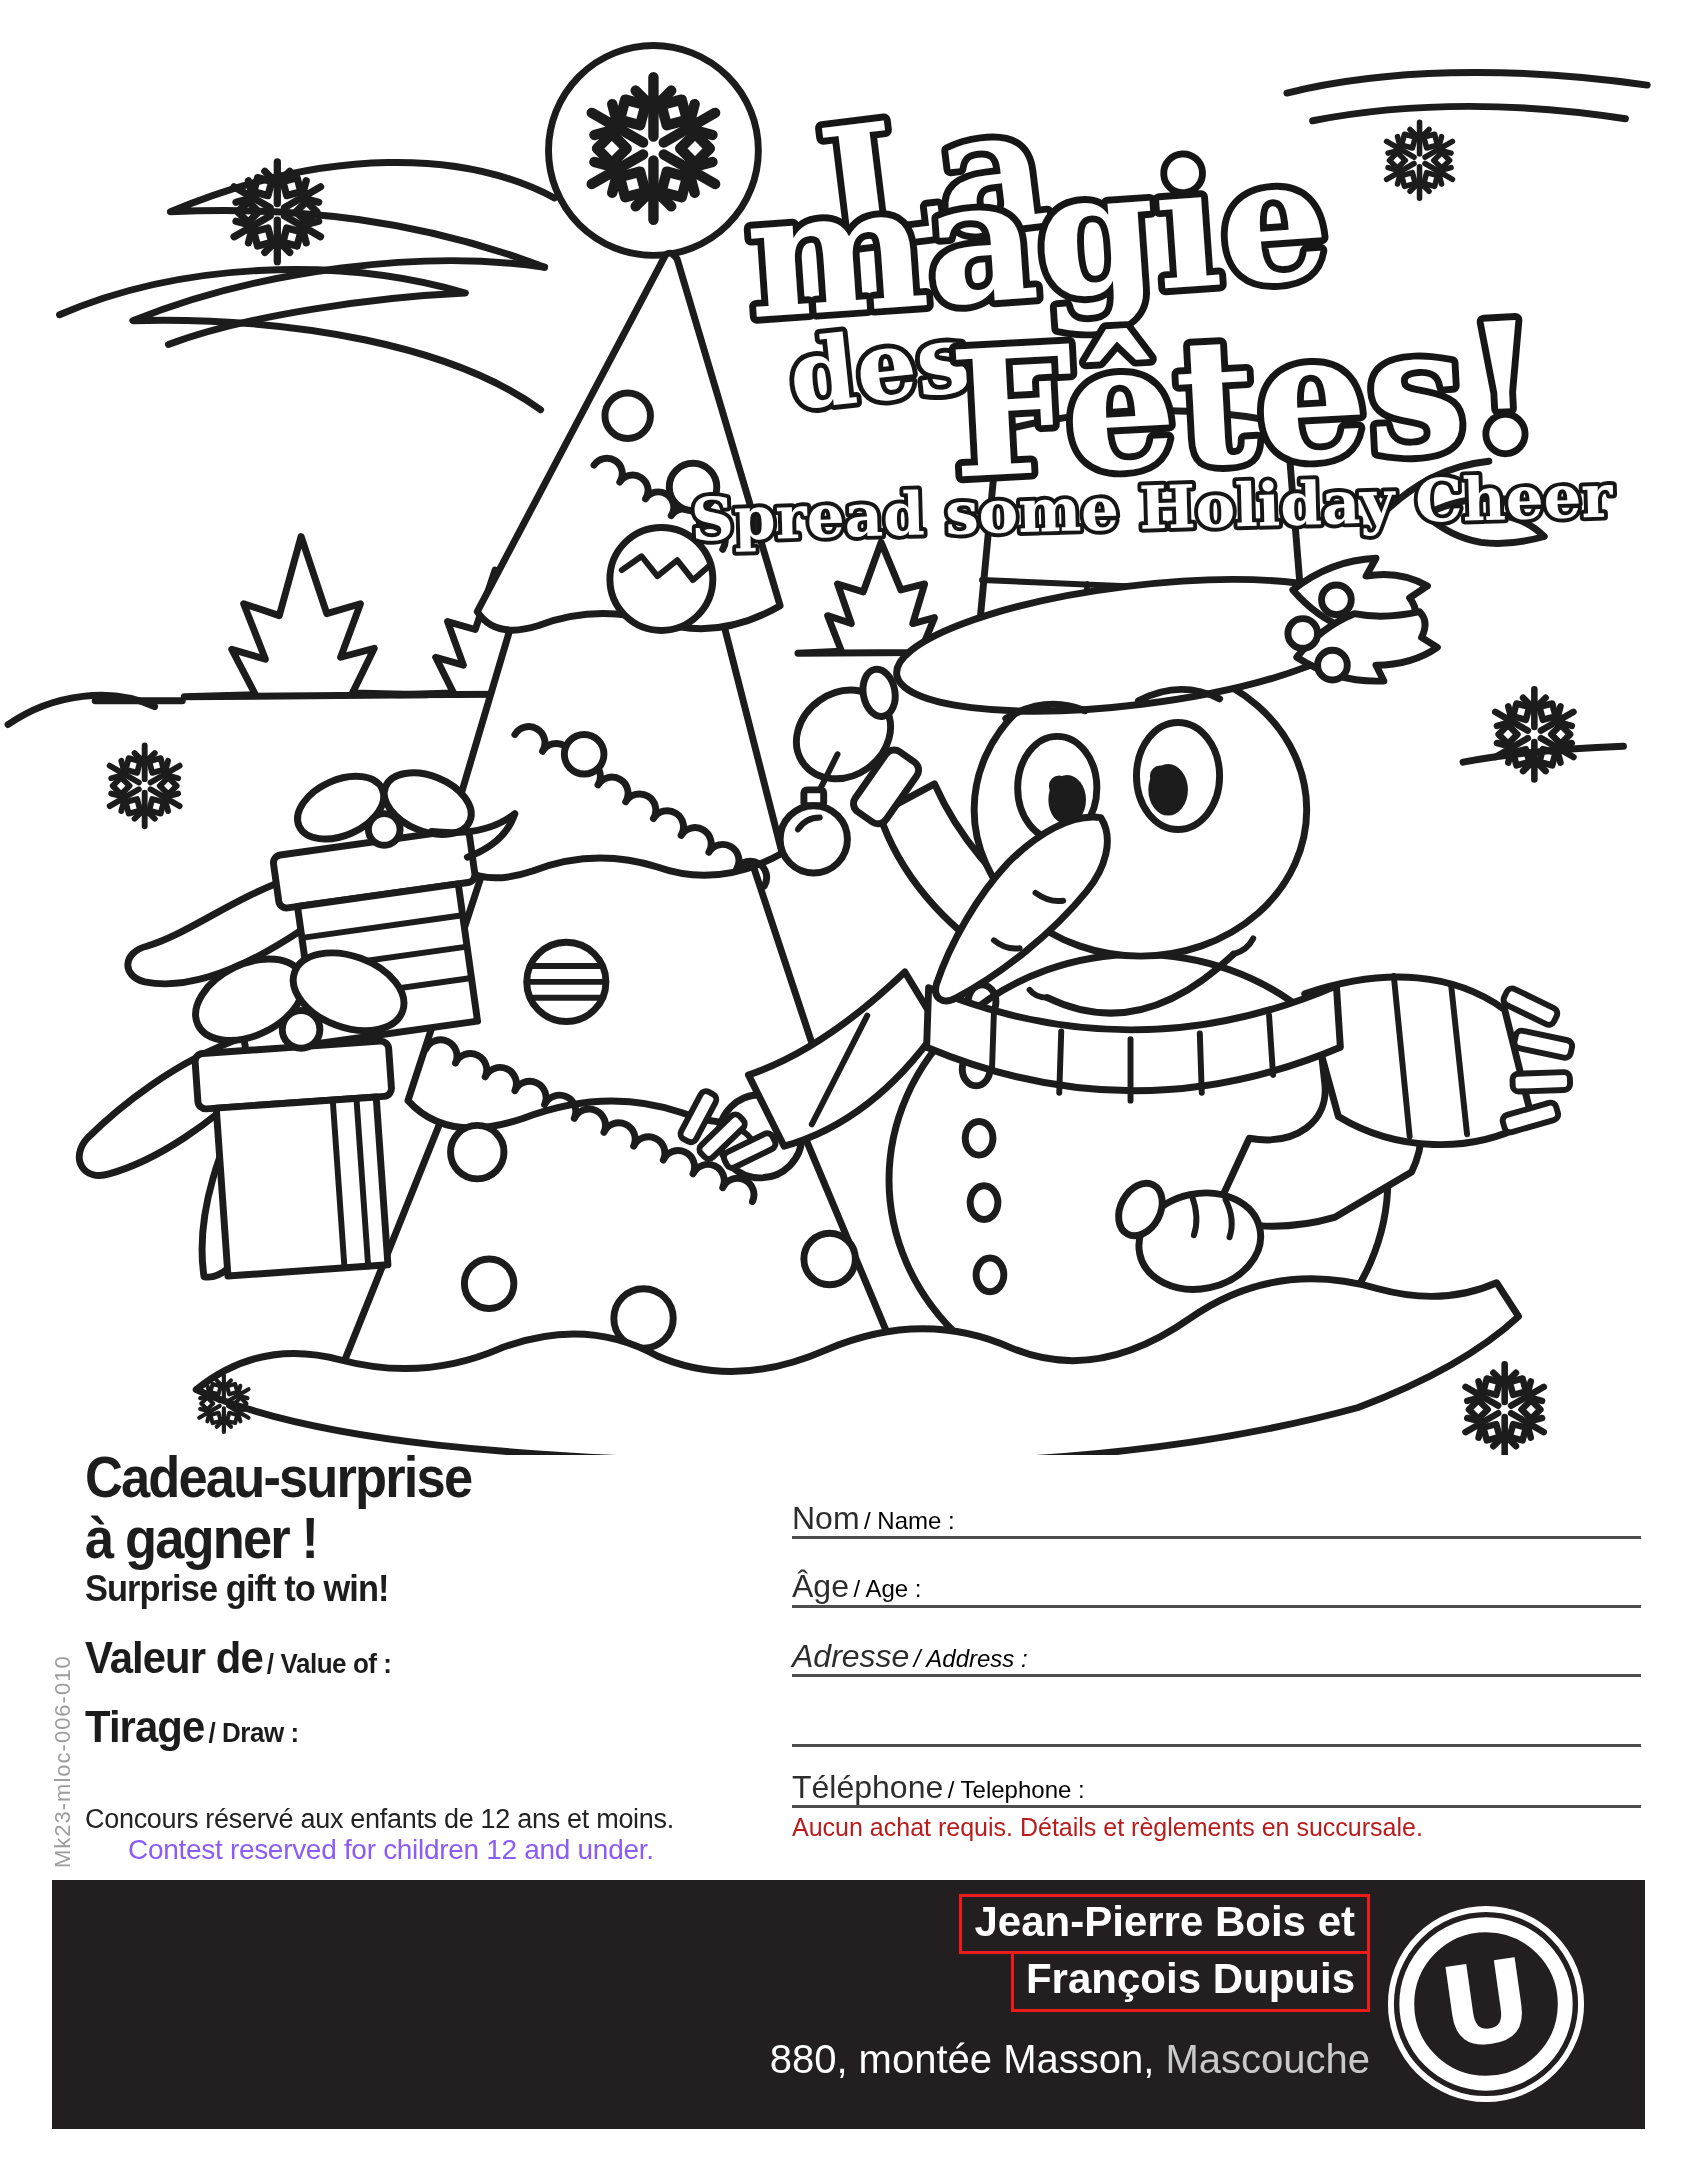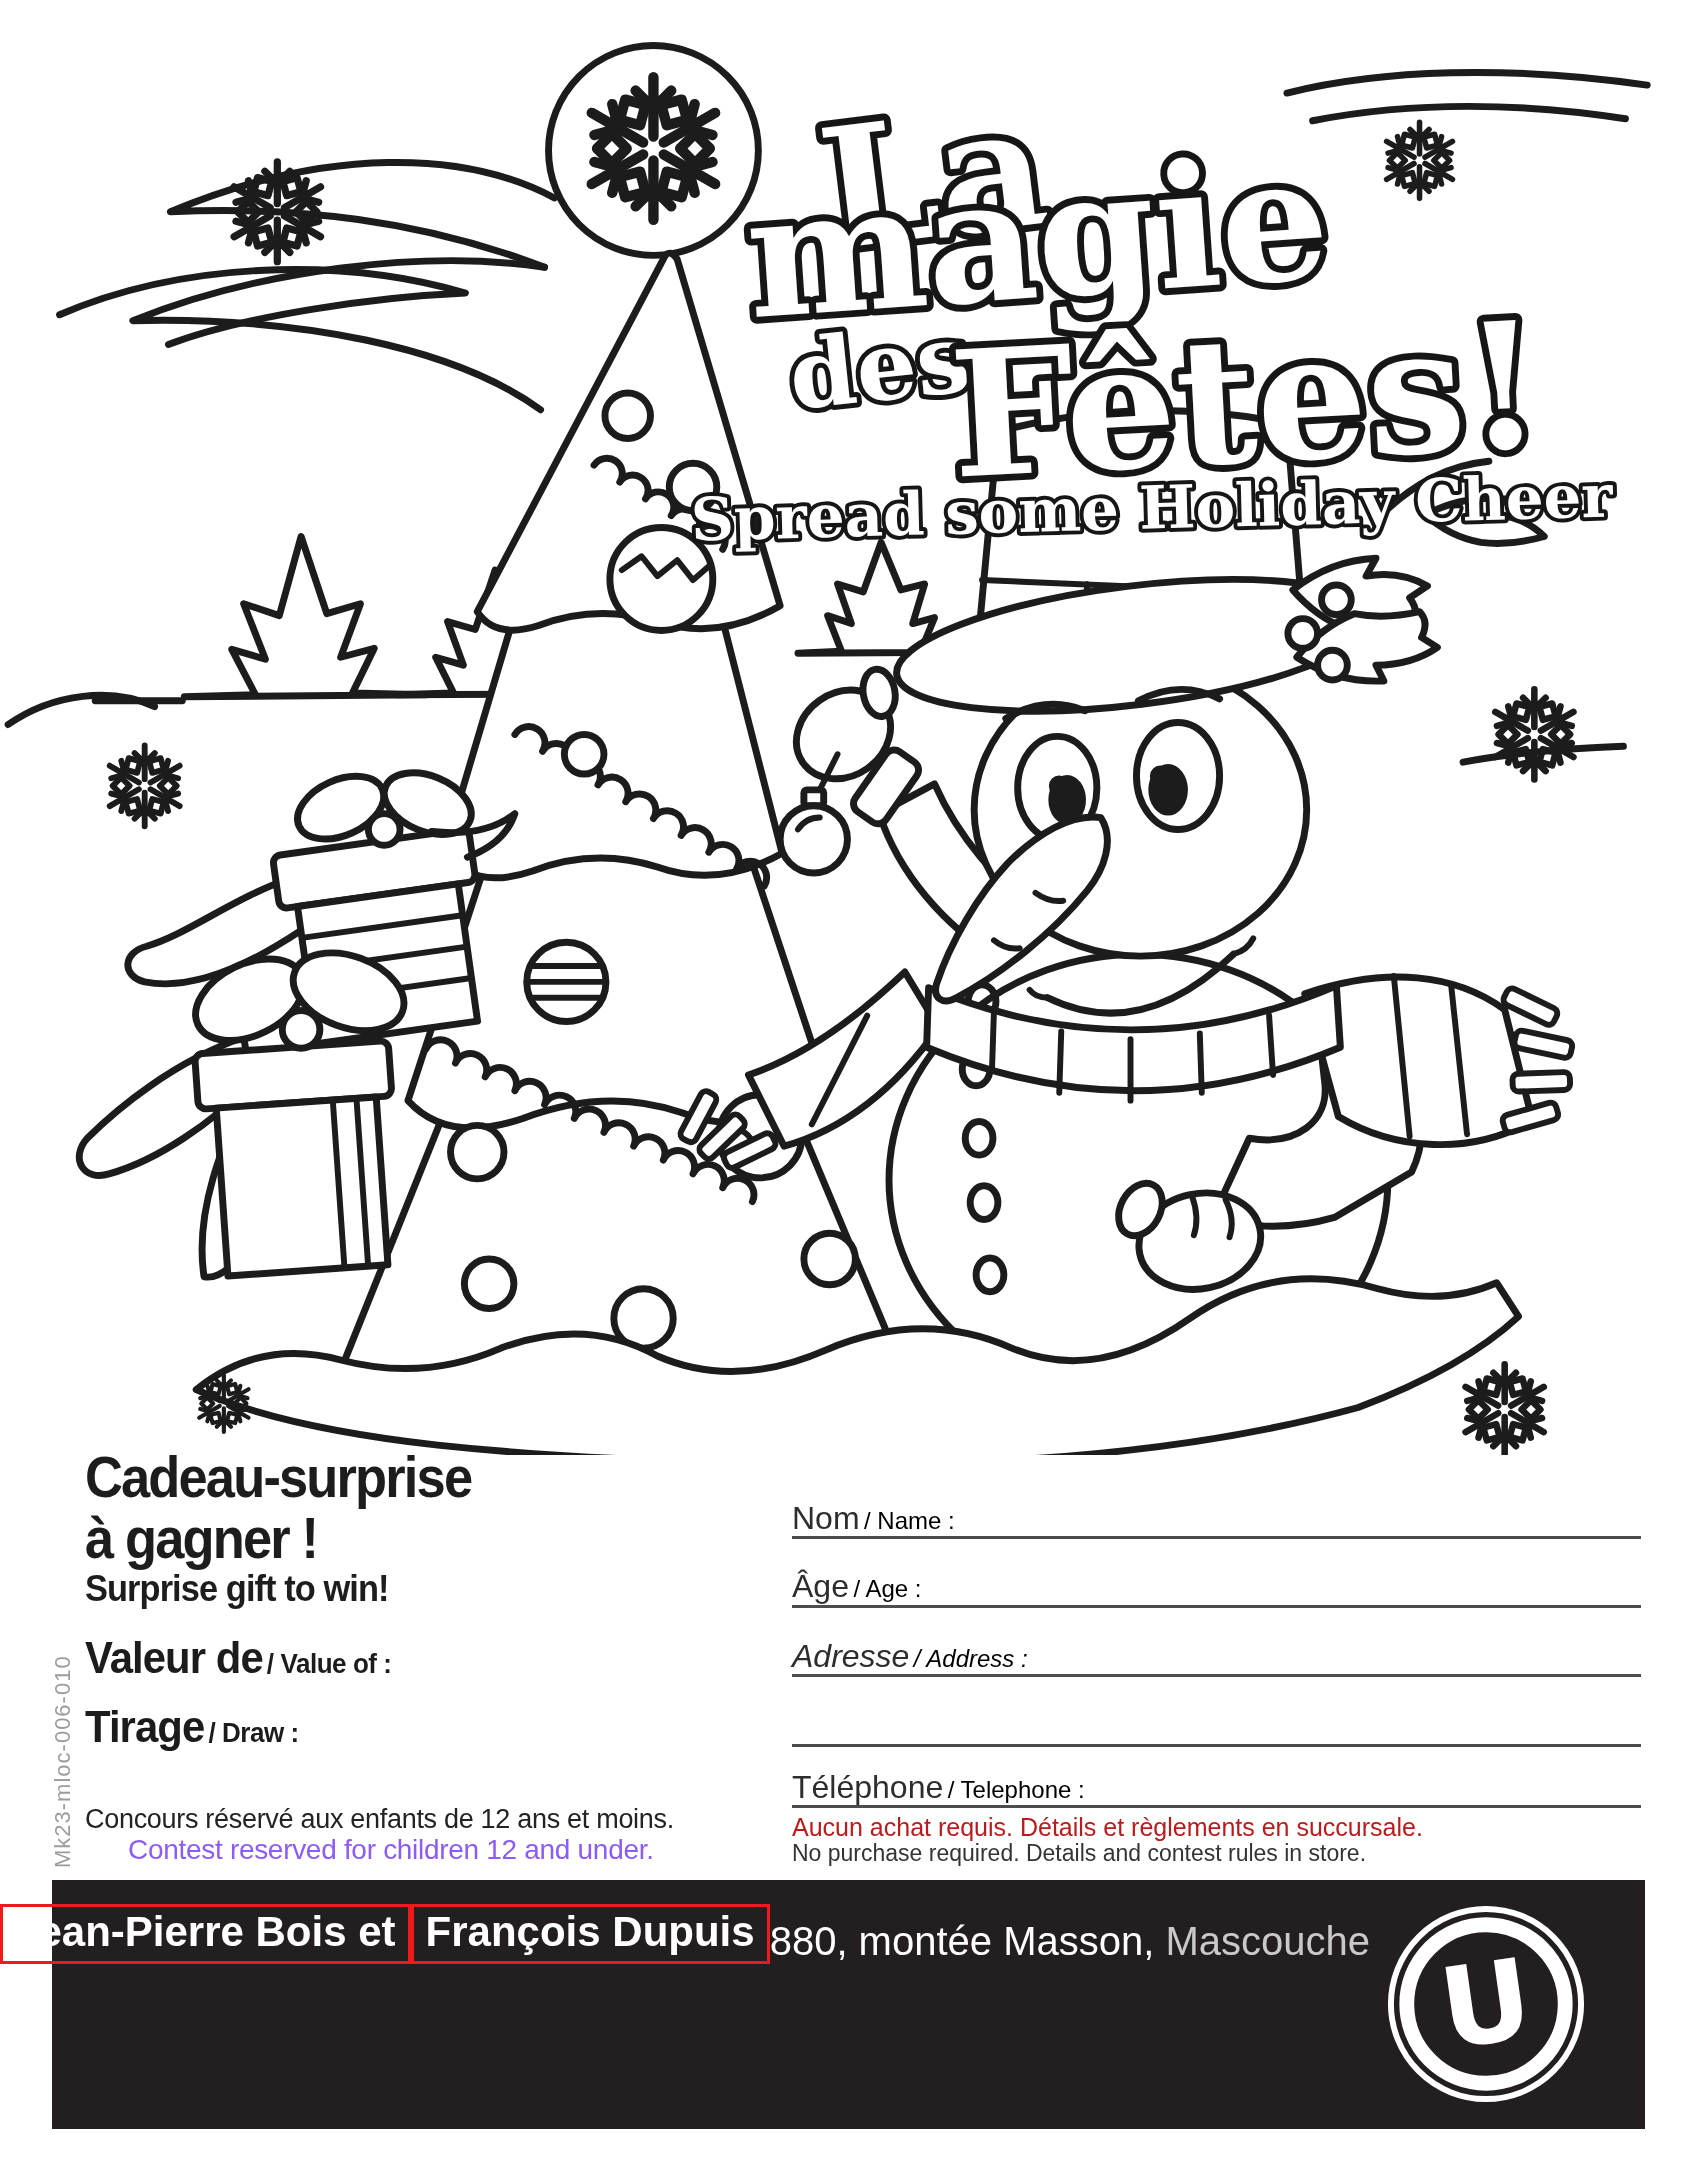--- a/index.html
+++ b/index.html
@@ -27,21 +27,21 @@
   .sideways{font-size:22px;color:#9c9c9c;letter-spacing:1px;transform:rotate(-90deg);
             width:178px;text-align:center;white-space:nowrap;}
   
   .frow .lfr{font-size:32px;color:#2d2d2d;}
   .frow .len{font-size:24px;color:#000000;}
   .uline{position:absolute;border-top:3px solid #4d4d4d;width:849px;left:792px;}
   .fnote1{font-size:25px;color:#b91c1c;}
   .fnote2{font-size:23px;color:#343434;}
   
   #bar{position:absolute;left:52px;top:1880px;width:1593px;height:249px;background:#231f20;}
-  .fcol{position:absolute;right:275px;top:14px;display:flex;flex-direction:row;align-items:flex-end;}
+  .fcol{position:absolute;right:275px;top:14px;display:flex;flex-direction:column;align-items:flex-end;}
   .namebox{border:3px solid #ee1b1b;padding:1px 12px 5px 12px;}
   .namebox.second{margin-top:-3px;}
   .fname{font-size:42px;font-weight:bold;color:#fff;line-height:1.15;white-space:nowrap;}
   .faddr{margin-top:25px;font-size:40px;color:#fff;white-space:nowrap;}
   .faddr .city{color:#c9c9c9;}
   .fphone{margin-top:8px;font-size:45px;font-weight:bold;color:#fff;letter-spacing:0.5px;}
   #logo{position:absolute;right:57px;top:22px;}
 </style>
 </head>
 <body>
@@ -277,21 +277,20 @@
   <div class="uline" style="top:1674px;"></div>
   <div class="uline" style="top:1744px;"></div>
 
   <div class="abs frow" style="left:792px;top:1769px;">
     <span class="lfr">Téléphone</span>
     <span class="len">/ Telephone :</span>
   </div>
   <div class="uline" style="top:1805px;"></div>
 
   <div class="abs fnote1" style="left:792px;top:1813px;">Aucun achat requis. Détails et règlements en succursale.</div>
-  <div class="abs fnote2" style="left:792px;top:1840px;">No purchase required. Details and contest rules in store.</div>
 
   <div id="bar">
     <div class="fcol">
       <div class="namebox">
         <div class="fname">Jean-Pierre Bois et</div>
       </div>
       <div class="namebox second">
         <div class="fname">François Dupuis</div>
       </div>
       <div class="faddr">

